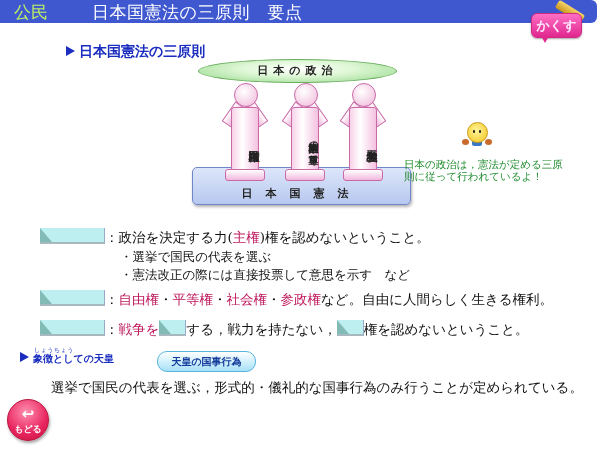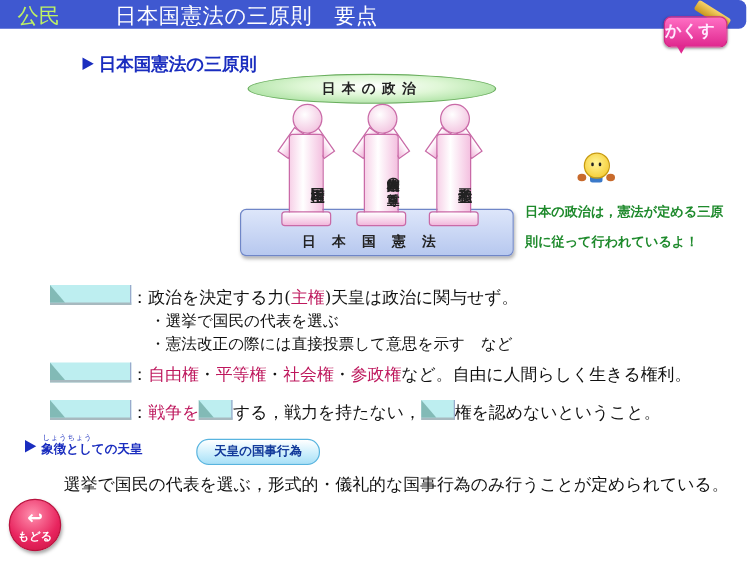--- a/index.html
+++ b/index.html
@@ -13,21 +13,21 @@
             font-family:"DejaVu Sans","Liberation Sans",sans-serif; }
   .header .title { position:absolute; left:92px; top:1px; font-size:17px; color:#fff;
             font-family:"DejaVu Sans","Liberation Sans",sans-serif; letter-spacing:0.5px; }
 
   
   .hide-btn { position:absolute; left:531px; top:9px; width:51px; height:27px; }
   .hide-btn .tape { position:absolute; left:24px; top:-2px; width:30px; height:9px;
             background:linear-gradient(#f6d36a,#c9961c); transform:rotate(32deg); border-radius:2px; }
   .hide-btn .bubble { position:absolute; left:0; top:4px; width:49px; height:23px; border-radius:6px;
             background:linear-gradient(#ff6fc4,#e0288f); border:1px solid #d02a85;
-            color:#ffe9ff; font-size:13px; font-weight:bold; line-height:23px;
+            color:#ffe9ff; font-size:13px; font-weight:bold; text-align:center; line-height:23px;
             font-family:"DejaVu Sans","Liberation Sans",sans-serif; box-shadow:0 1px 2px rgba(0,0,0,.35); }
   .hide-btn .tail { position:absolute; left:10px; top:27px; width:0; height:0;
             border-left:4px solid transparent; border-right:4px solid transparent; border-top:7px solid #e0288f; }
 
   
   .section-heading { position:absolute; left:20px; top:43px; font-size:14px; color:#1a2dbf; font-weight:bold;padding-left:46px; }
   .tri { display:inline-block; width:0; height:0; border-top:5px solid transparent; border-bottom:5px solid transparent;
          border-left:9px solid #1a2dbf; margin-right:4px; vertical-align:0px; }
 
   
@@ -60,22 +60,22 @@
   .mascot { position:absolute; left:462px; top:118px; width:30px; height:30px; }
   .mascot .m-head { position:absolute; left:5px; top:4px; width:19px; height:19px; border-radius:50%;
             background:radial-gradient(circle at 45% 40%,#fff59a,#f3c21a); border:1px solid #c79a10; }
   .mascot .m-eye1,.mascot .m-eye2 { position:absolute; top:12px; width:2px; height:3px; background:#222; border-radius:1px; }
   .mascot .m-eye1 { left:11px; } .mascot .m-eye2 { left:17px; }
   .mascot .m-hand1,.mascot .m-hand2 { position:absolute; top:21px; width:7px; height:6px; border-radius:50%; background:#c86a2c; }
   .mascot .m-hand1 { left:0; } .mascot .m-hand2 { right:0; }
   .mascot .m-body { position:absolute; left:10px; top:22px; width:10px; height:6px; background:#3a79c9; border-radius:2px; }
   .mascot .m-tuft { position:absolute; left:11px; top:0; width:8px; height:5px; border-bottom:2px solid #c79a10; }
 
-  .speech { position:absolute; left:420px; top:158px; width:160px; font-size:10.5px; line-height:24px;
-            color:#1e8a2c; font-weight:bold; font-family:"DejaVu Sans","Liberation Sans",sans-serif; }
+  .speech { position:absolute; left:404px; top:158px; width:160px; font-size:10.5px; line-height:12px;
+            color:#1e8a2c; font-weight:normal; font-family:"DejaVu Sans","Liberation Sans",sans-serif; }
 
   
   .blank { display:inline-block; position:relative; height:14px; background:#bdeef0;
            border-right:1px solid #9ac; border-bottom:2px solid #a7b9bf; vertical-align:-2px; }
   .blank::before { content:""; position:absolute; left:0; top:0; width:0; height:0;
            border-bottom:14px solid #6fa8a3; border-right:12px solid transparent; opacity:.75; }
   .blank.big { width:64px; }
   .blank.small { width:26px; }
 
   .line { position:absolute; font-size:13.5px; white-space:nowrap; }
@@ -157,21 +157,21 @@
   <div class="m-hand1"></div>
   <div class="m-hand2"></div>
   <div class="m-body"></div>
   <div class="m-head"></div>
   <div class="m-eye1"></div>
   <div class="m-eye2"></div>
 </div>
 <div class="speech">日本の政治は，憲法が定める三原則に従って行われているよ！</div>
 
 <div class="line l1">
-  <span class="blank big"></span><span>：政治を決定する力(</span><span class="blue">主権</span><span>)天皇は政治に関与せず。</span>
+  <span class="blank big"></span><span>：政治を決定する力(</span><span class="blue">主権</span><span>)権を認めないということ。</span>
 </div>
 <div class="line b1">・選挙で国民の代表を選ぶ</div>
 <div class="line b2">・憲法改正の際には直接投票して意思を示す　など</div>
 
 <div class="line l2">
   <span class="blank big"></span><span>：</span><span class="blue">自由権</span><span>・</span><span class="blue">平等権</span><span>・</span><span class="blue">社会権</span><span>・</span><span class="blue">参政権</span><span>など。自由に人間らしく生きる権利。</span>
 </div>
 
 <div class="line l3">
   <span class="blank big"></span><span>：</span><span class="blue">戦争を</span><span class="blank small"></span><span>する，戦力を持たない，</span><span class="blank small"></span><span>権を認めないということ。</span>

